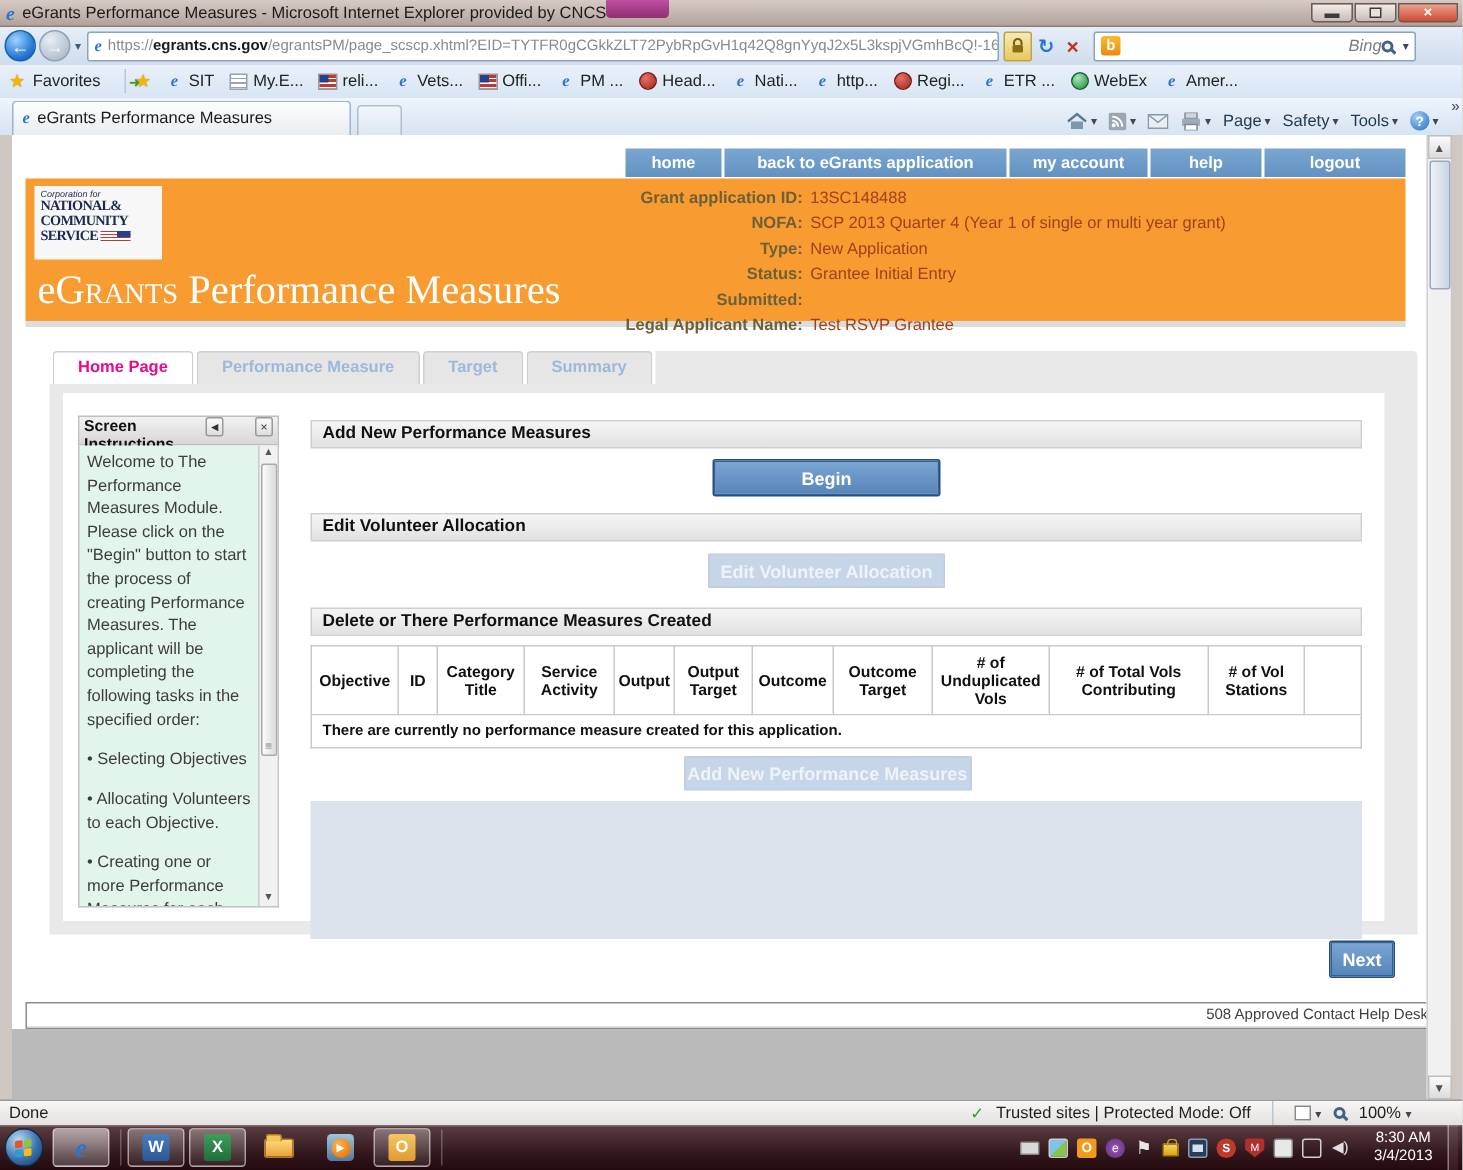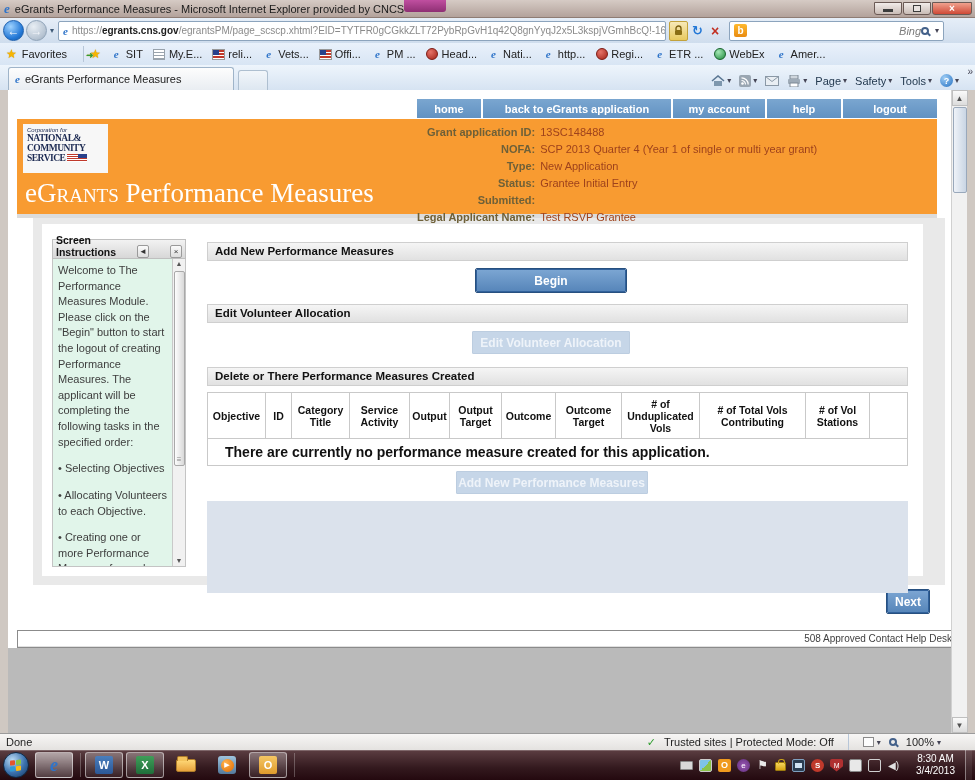--- a/index.html
+++ b/index.html
@@ -99,21 +99,21 @@
   .atab { padding:4px 16px 5px; border:1px solid #cfcfcf; border-bottom:none; border-radius:3px 3px 0 0; margin-right:2px; }
   .atab.active { background:#fff; color:#e60b8a; }
   .atab.idle { background:#e6e6e6; color:#9db9d9; }
   .tab-filler { flex:1; height:22px; background:#e9e9e9; border-radius:0 3px 0 0; }
 
   .panel { margin:0 22px 0 25px; height:367px; background:#e9e9e9; padding:6px 22px 9px 9px; }
   .whitebox { background:#fff; height:352px; position:relative; }
 
   .siwidget { position:absolute; left:10px; top:15px; width:134px; }
   .siheader { height:20px; background:linear-gradient(#f2f2f2,#d7d7d7); border:1px solid #bfbfbf;
-    display:flex; align-items:flex-end; padding:0 3px; gap:21px; }
+    display:flex; align-items:flex-start; padding:0 3px; gap:21px; }
   .siheader .t { flex:1; font-size:10.5px; font-weight:bold; color:#111; }
   .sibtn { width:13px; height:13px; background:linear-gradient(#fbfbfb,#ddd); border:1px solid #9a9a9a; font-size:8px;
     color:#333; display:flex; align-items:center; justify-content:center; border-radius:2px; }
   .sibody { position:relative; height:308px; background:#e1f5ea; border:1px solid #c4c4c4; border-top:none;
     padding:4px 17px 4px 5px; font-size:11px; color:#3d3d3d; line-height:1.42; overflow:hidden; }
   .sibody p { margin-bottom:11px; }
   .siscroll { position:absolute; right:0; top:0; bottom:0; width:13px; background:#f1f1f1; border-left:1px solid #c9c9c9;
     display:flex; flex-direction:column; align-items:center; font-size:7px; color:#555; }
   .sithumb { margin-top:2px; width:11px; height:195px; background:linear-gradient(90deg,#fdfdfd,#d9d9d9);
     border:1px solid #a9a9a9; border-radius:2px; display:flex; align-items:flex-end; justify-content:center; color:#888; font-size:8px; }
@@ -126,22 +126,22 @@
   .bluebtn { height:23px; background:linear-gradient(#7ba5d2,#5786ba); border:1px solid #31619b; outline:1px solid #27507f;
     color:#fff; font-weight:bold; font-size:12px; font-family:inherit; border-radius:1px; }
   .bluebtn.begin { width:150px; margin-top:8px; }
   .graybtn { height:23px; background:#c6d6e8; border:1px solid #bccde0; color:#eef3f9; font-weight:bold; font-size:12px; font-family:inherit; border-radius:1px; }
   .graybtn.alloc { width:158px; margin-top:8px; }
   .graybtn.addnew { width:192px; margin-top:5px; }
   .mt12 { margin-top:12px; } .mt13 { margin-top:13px; }
   .pmtable { width:701px; border-collapse:collapse; table-layout:fixed; margin-top:6px; }
   .pmtable th { border:1px solid #c9c9c9; background:#fff; font-size:10.5px; font-weight:bold; color:#111;
     padding:3px 1px; height:46px; vertical-align:middle; }
-  .emptymsg { width:701px; border:1px solid #c9c9c9; border-top:none; background:#fff; font-size:14px; font-weight:bold;
-    color:#111; padding:5px 17px; }
+  .emptymsg { width:701px; border:1px solid #c9c9c9; border-top:none; background:#fff; font-size:10px; font-weight:bold;
+    color:#111; padding:5px 7px; }
   .filler { margin-top:7px; width:701px; height:92px; background:#dbe2ec; }
 
   .nextrow { display:flex; justify-content:flex-end; margin:5px 38px 0 0; }
   .bluebtn.next { width:42px; }
 
   .pgfooter { margin:17px 0 0 9px; width:940px; border:1px solid #8b8b8b; background:#fff; font-size:10px; color:#3f3f3f; }
   .pgfooter div { padding:2px 4px; height:16px;text-align:right; }
   .pgfooter div:first-child { border-bottom:1px solid #e0e0e0; }
   .grayband { flex:1; background:#bababa; }
 
@@ -430,32 +430,39 @@
           </tr>
       <tr>
             <td class="gl">Legal Applicant Name:</td>
             <td class="gv">Test RSVP Grantee</td>
           </tr>
     </tbody>
       </table>
   </div>
   <div class="orange-shadow"></div>
 
+  <div class="tabstrip">
+    <div class="atab active">Home Page</div>
+    <div class="atab idle">Performance Measure</div>
+    <div class="atab idle">Target</div>
+    <div class="atab idle">Summary</div>
+    <div class="tab-filler"></div>
+  </div>
 
   <div class="panel">
     <div class="whitebox">
 
       <div class="siwidget">
         <div class="siheader">
           <span class="t">Screen Instructions</span>
           <span class="sibtn">◄</span>
           <span class="sibtn">×</span>
         </div>
         <div class="sibody">
-          <p>Welcome to The Performance Measures Module. Please click on the "Begin" button to start the logout of creating Performance Measures. The applicant will be completing the following tasks in the specified order:</p>
+          <p>Welcome to The Performance Measures Module. Please click on the "Begin" button to start the process of creating Performance Measures. The applicant will be completing the following tasks in the specified order:</p>
           <p>• Selecting Objectives</p>
           <p>• Allocating Volunteers to each Objective.</p>
           <p>• Creating one or more Performance Measures for each Objective.</p>
 
           <div class="siscroll">
             <span>▲</span>
             <div class="sithumb">
                 <span>≡</span>
               </div>
             <span class="dn">▼</span>

